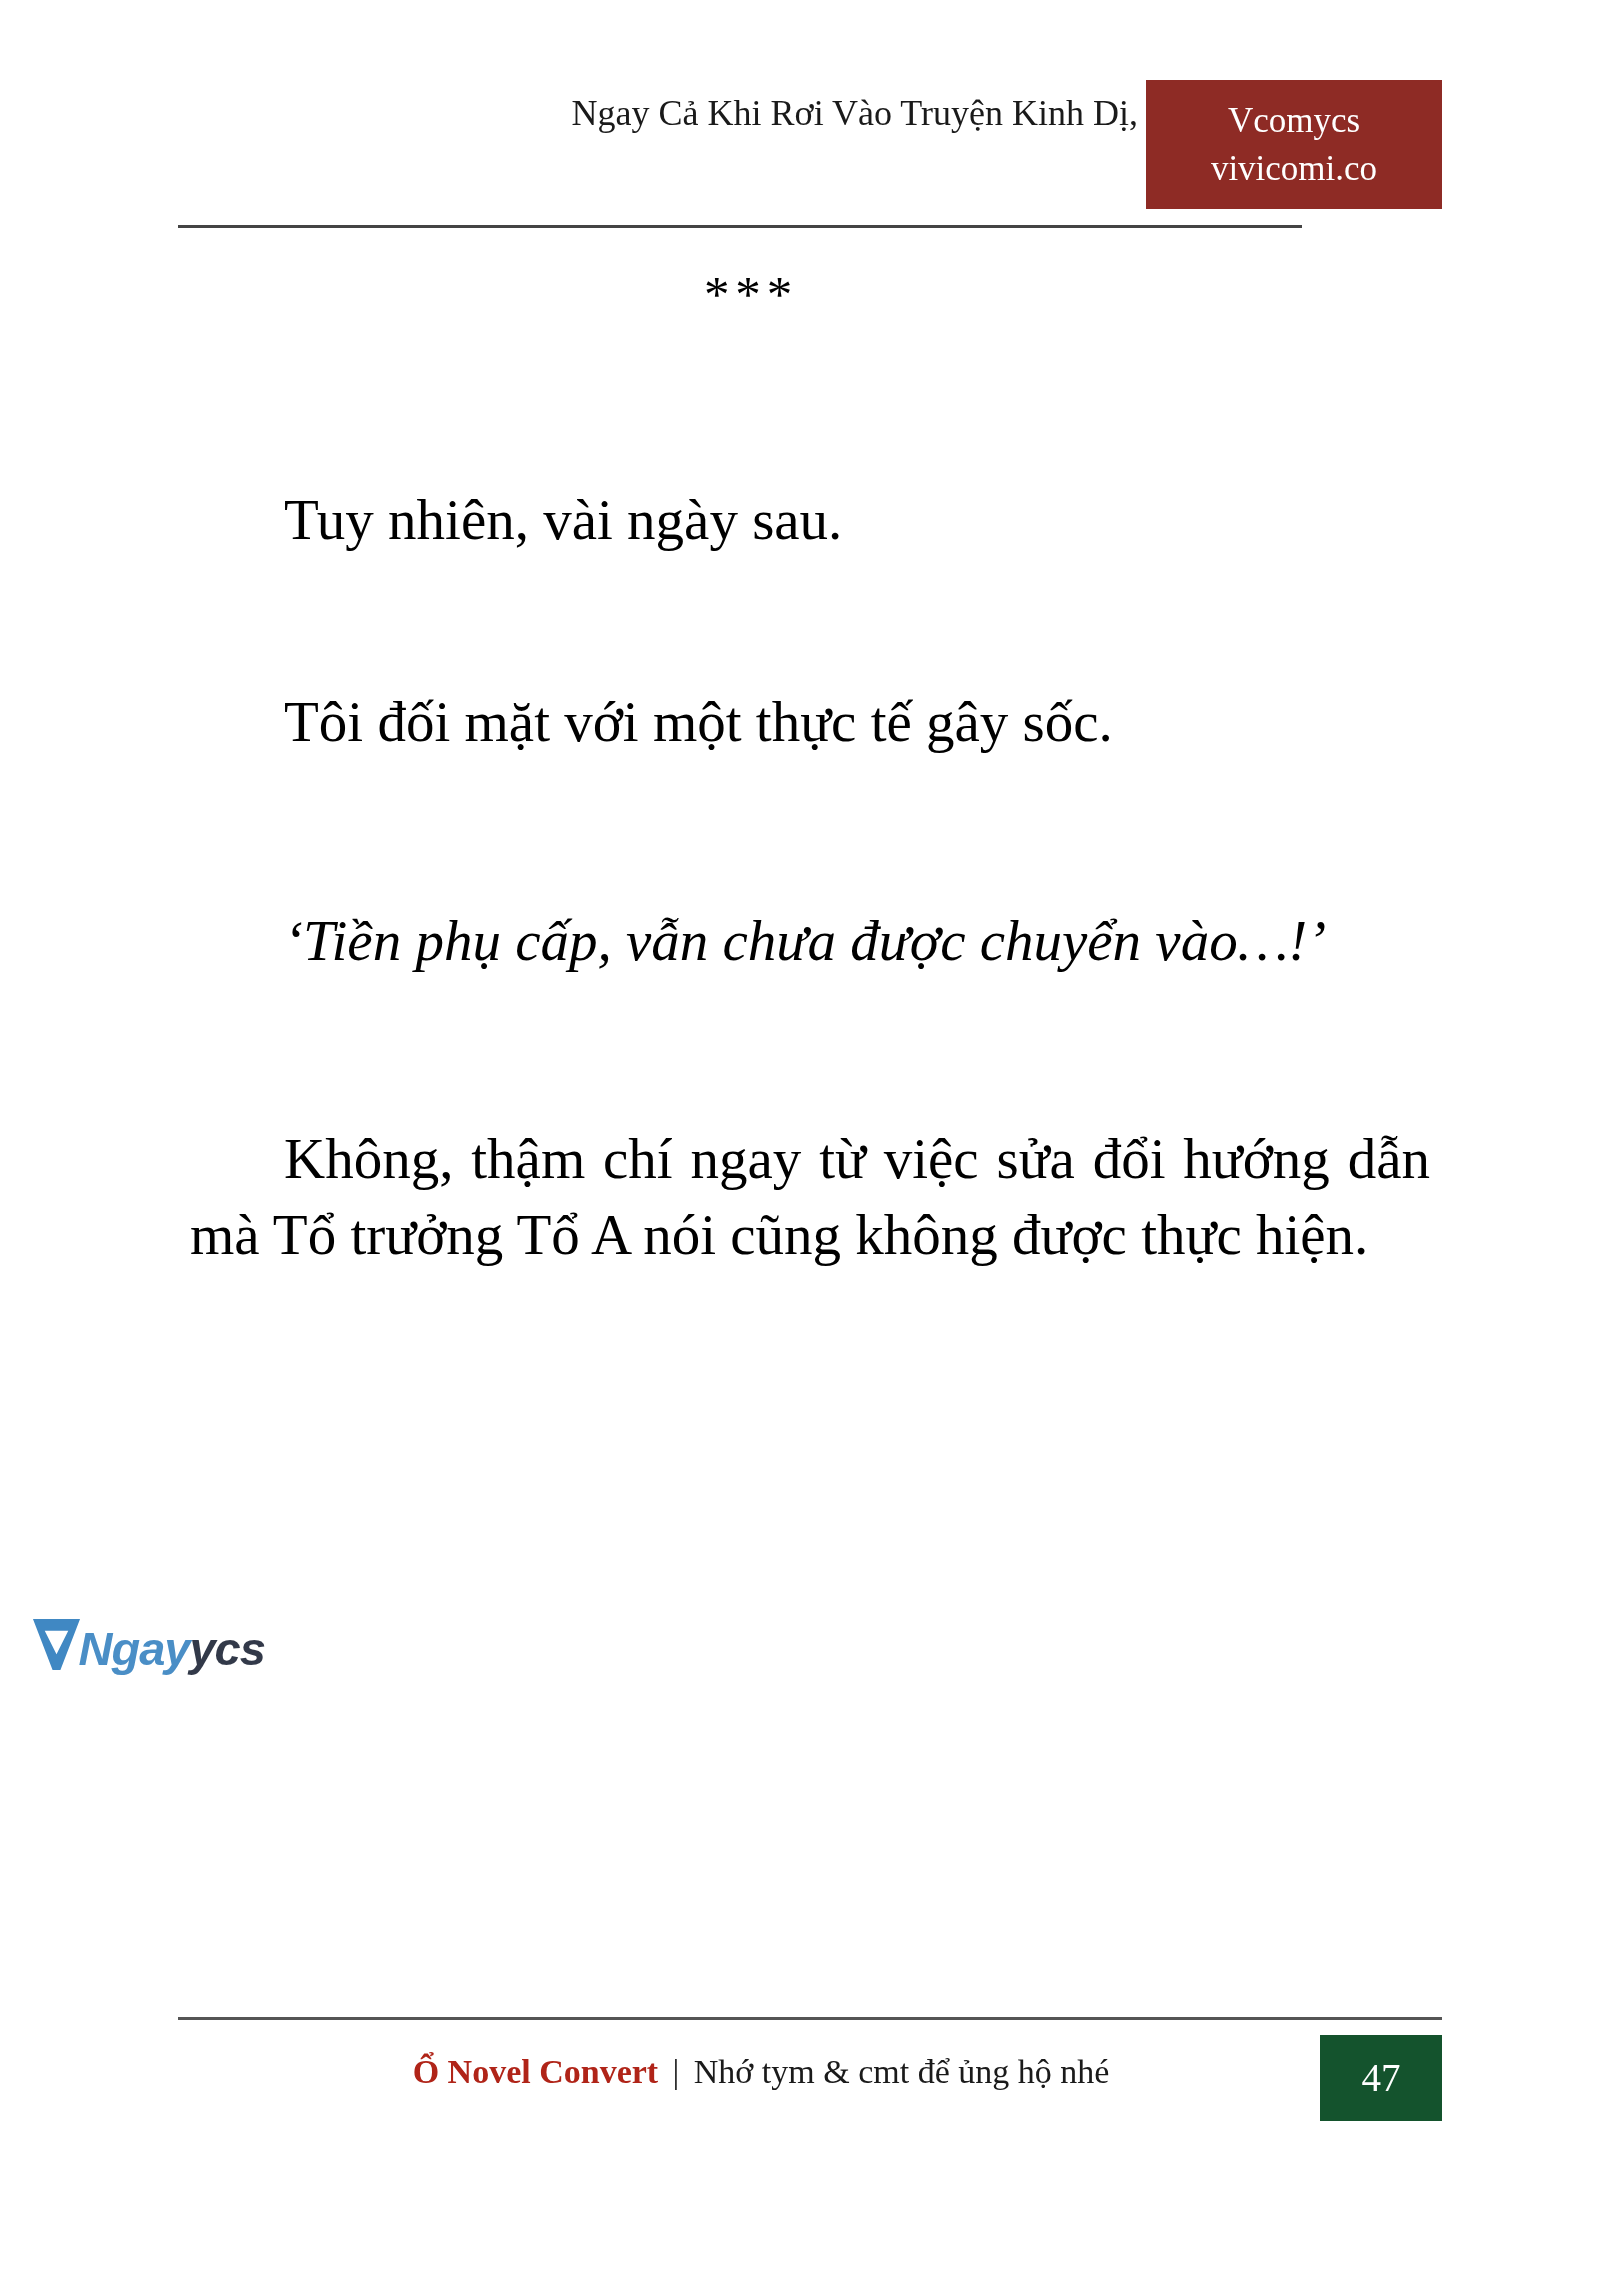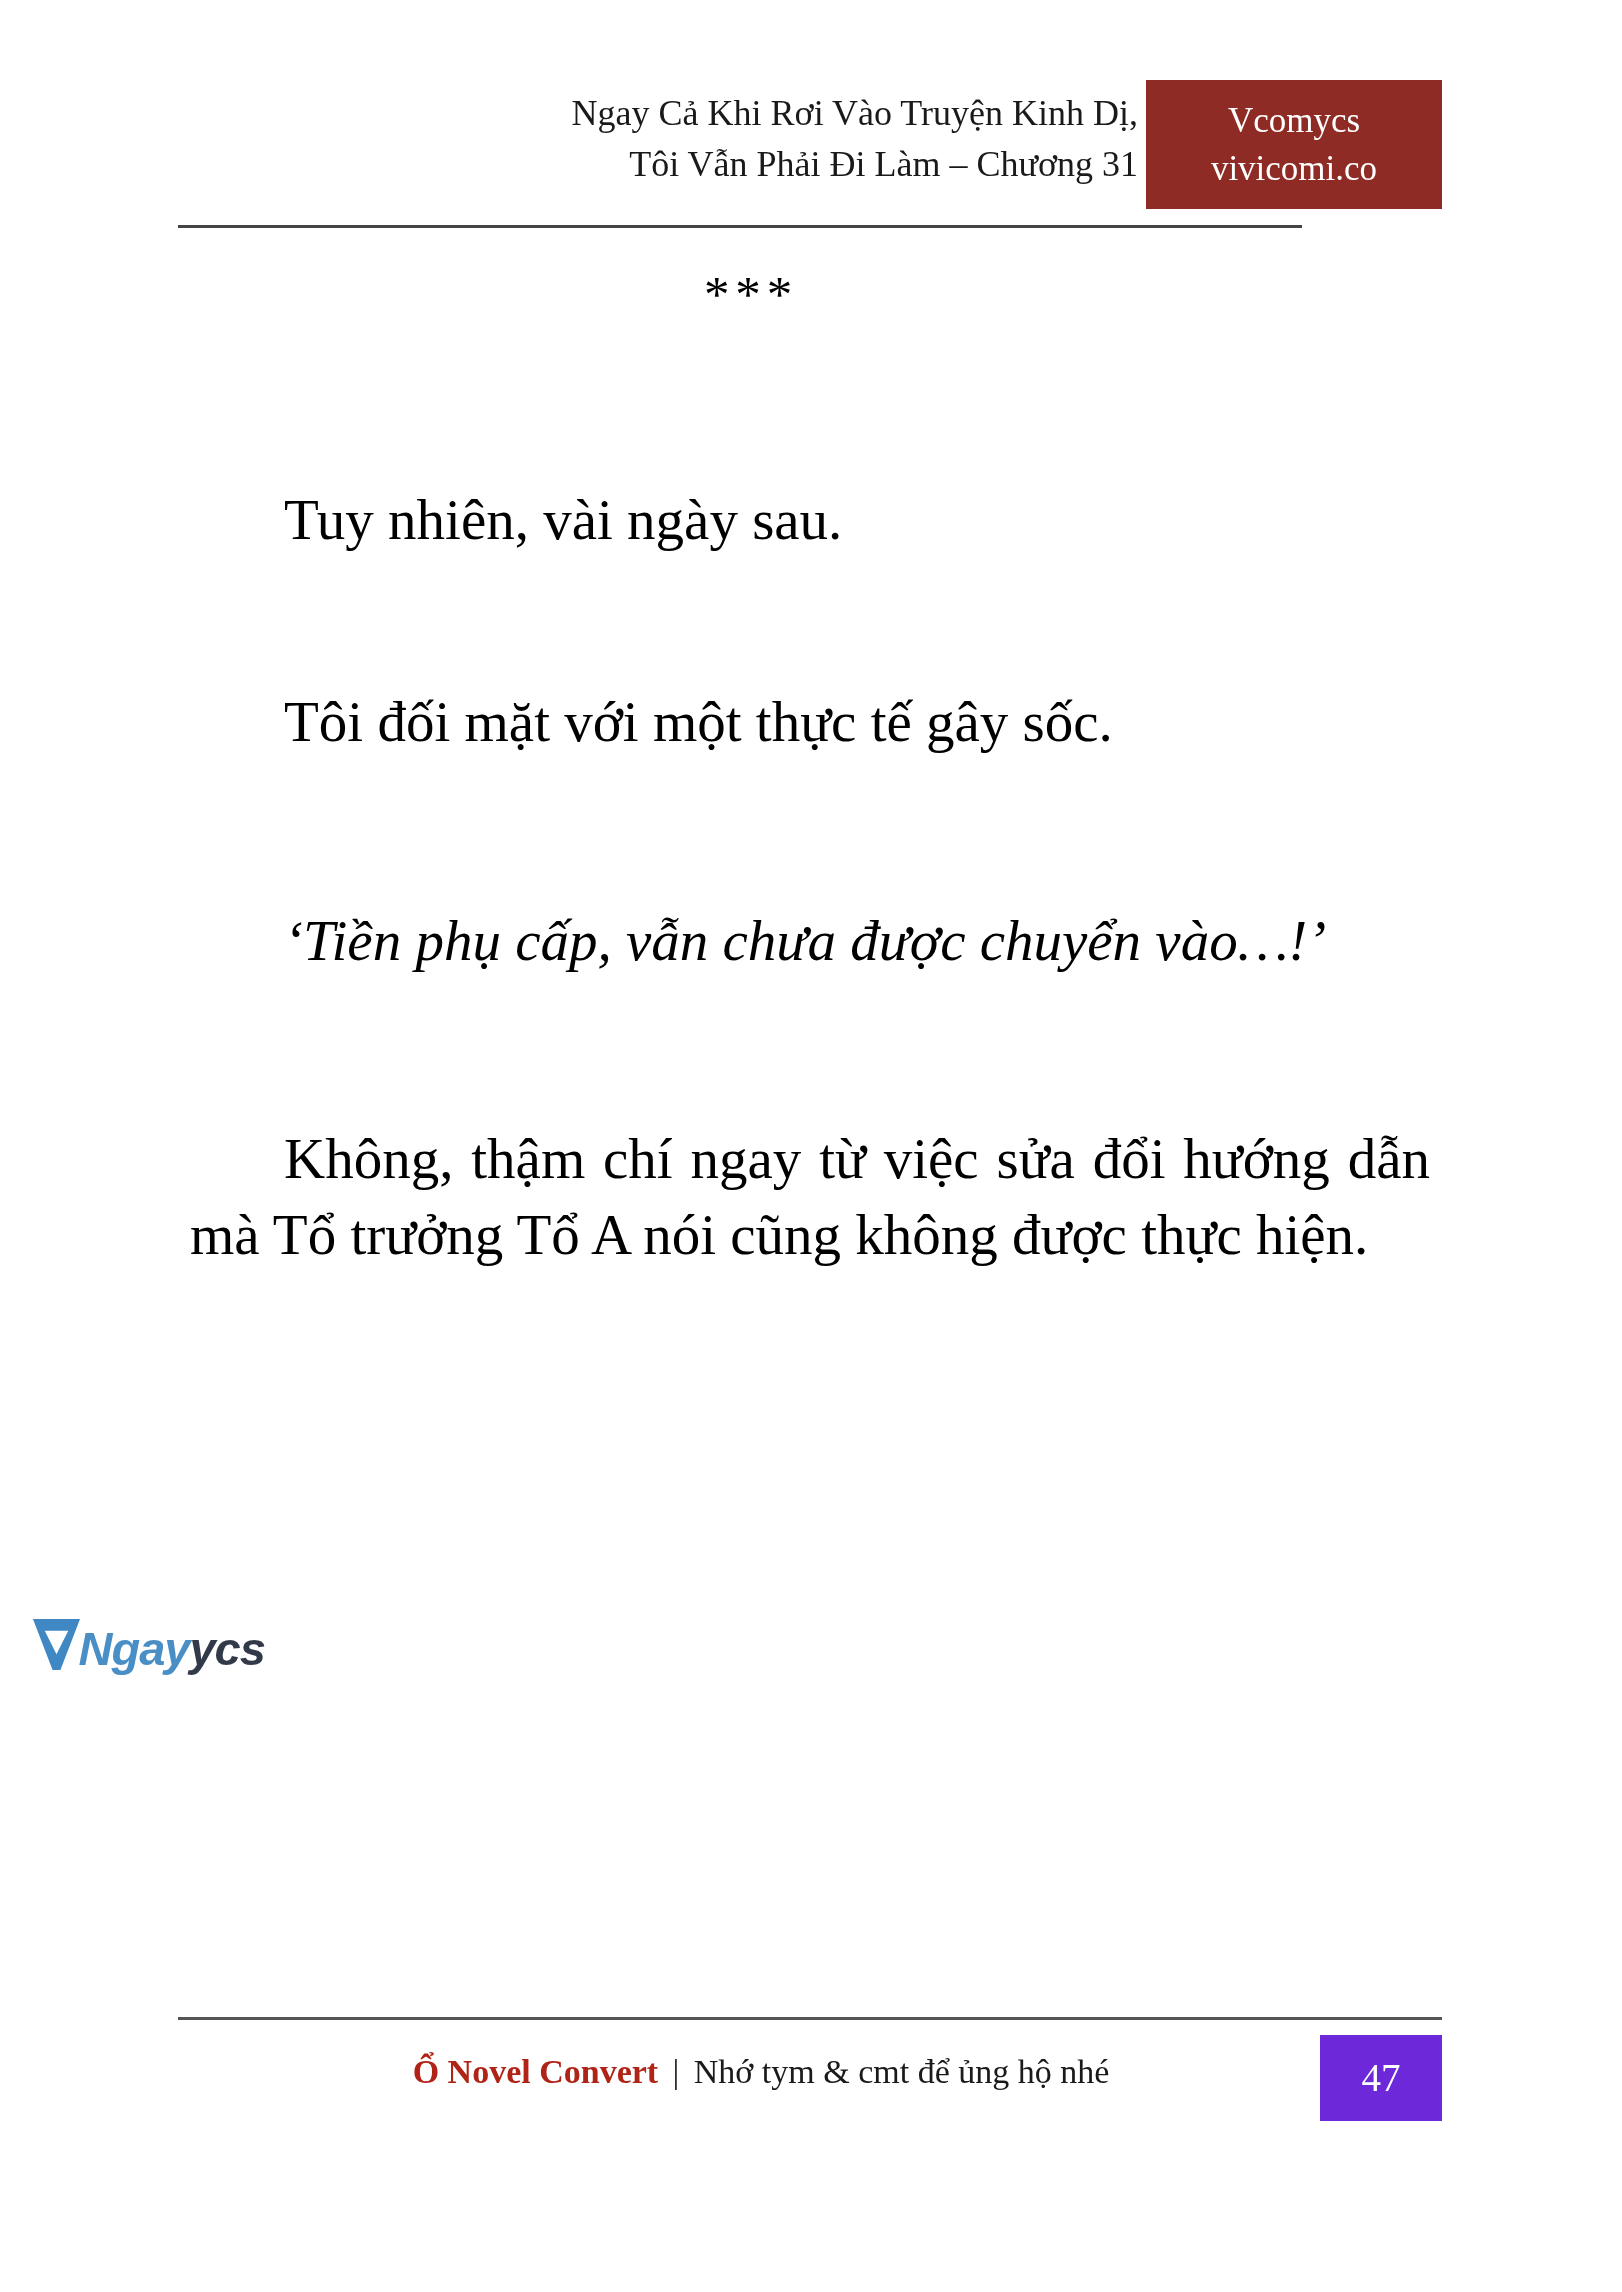--- a/index.html
+++ b/index.html
@@ -148,21 +148,21 @@
   }
   .footer-note {
     color: #1a1a1a;
   }
   .page-number {
     position: absolute;
     right: 0px;
     top: -9.8px;
     width: 122px;
     height: 86px;
-    background: #6d28d9;
+    background: #14532d;
     color: #ffffff;
     font-size: 39px;
     display: flex;
     align-items: center;
     justify-content: center;
   }
 
   
   .watermark {
     position: absolute;
@@ -193,21 +193,20 @@
   }
 </style>
 </head>
 <body>
 
 <div class="page">
 
   <div class="header">
     <div class="header-title">
       <span>Ngay Cả Khi Rơi Vào Truyện Kinh Dị,</span>
-      <span class="line2">Tôi Vẫn Phải Đi Làm – Chương 31</span>
     </div>
     <div class="header-badge">
       <span>Vcomycs</span>
       <span>vivicomi.co</span>
     </div>
     <div class="header-rule"></div>
   </div>
 
   <div class="content">
 

